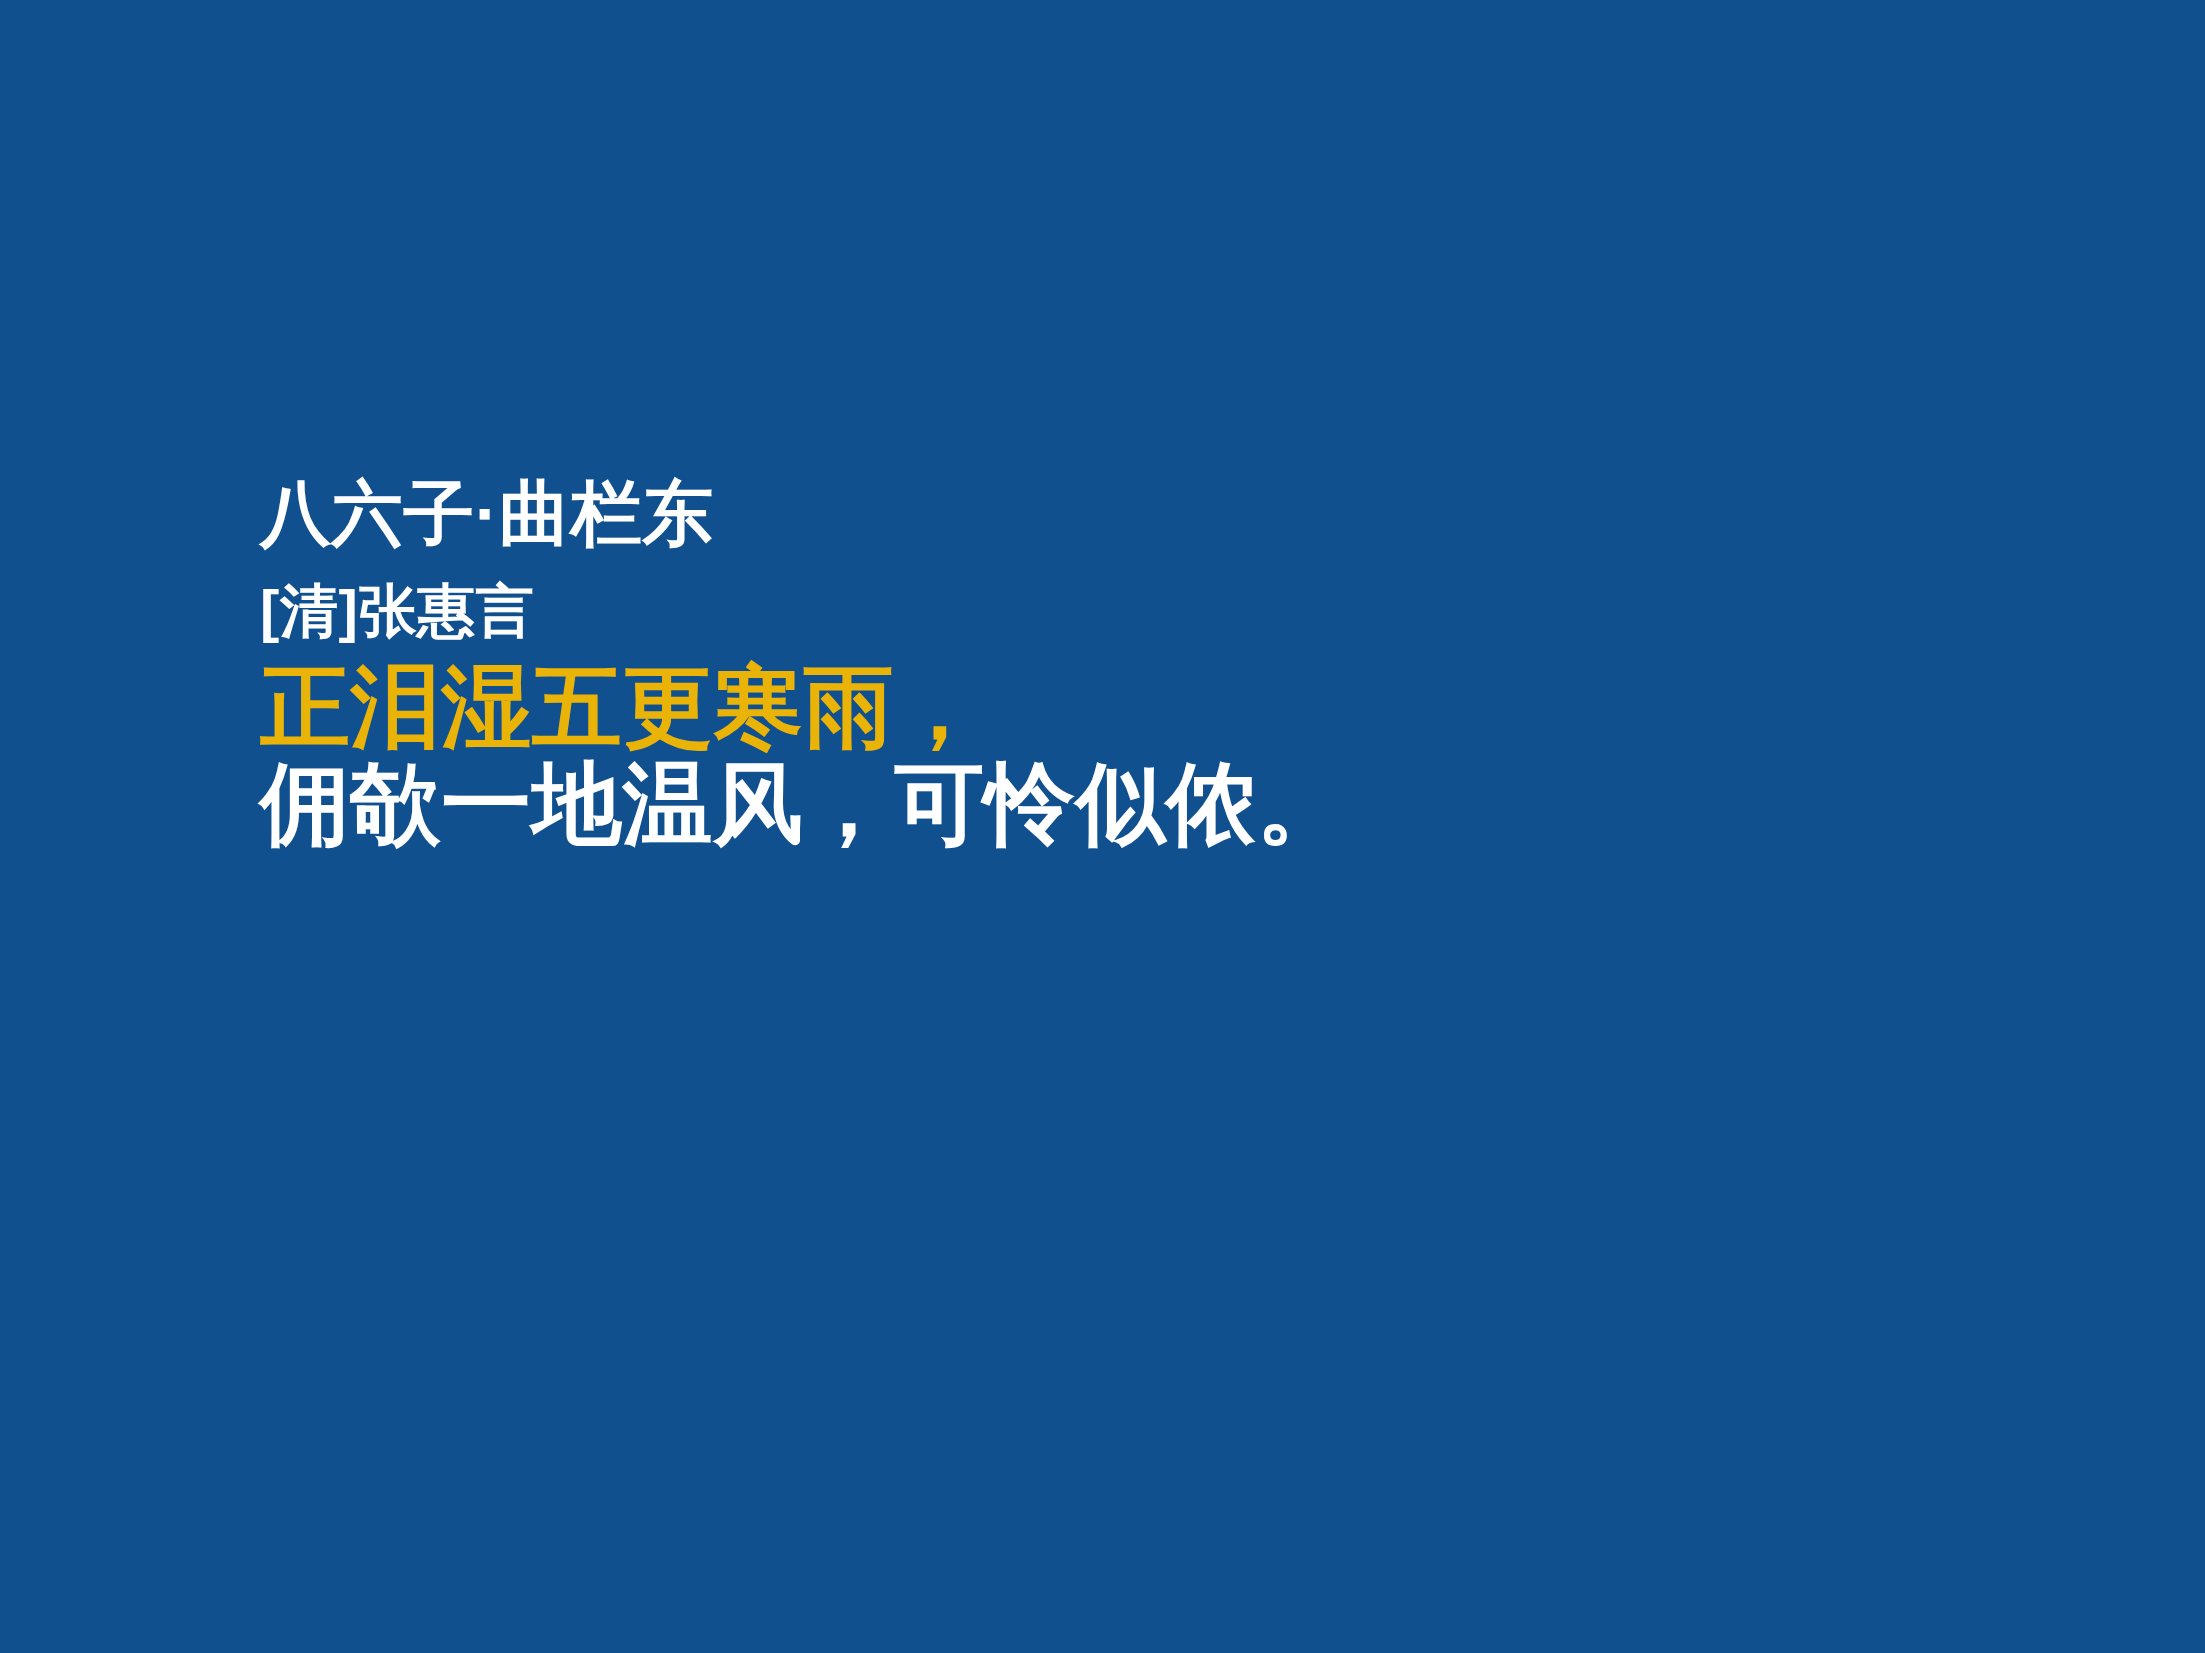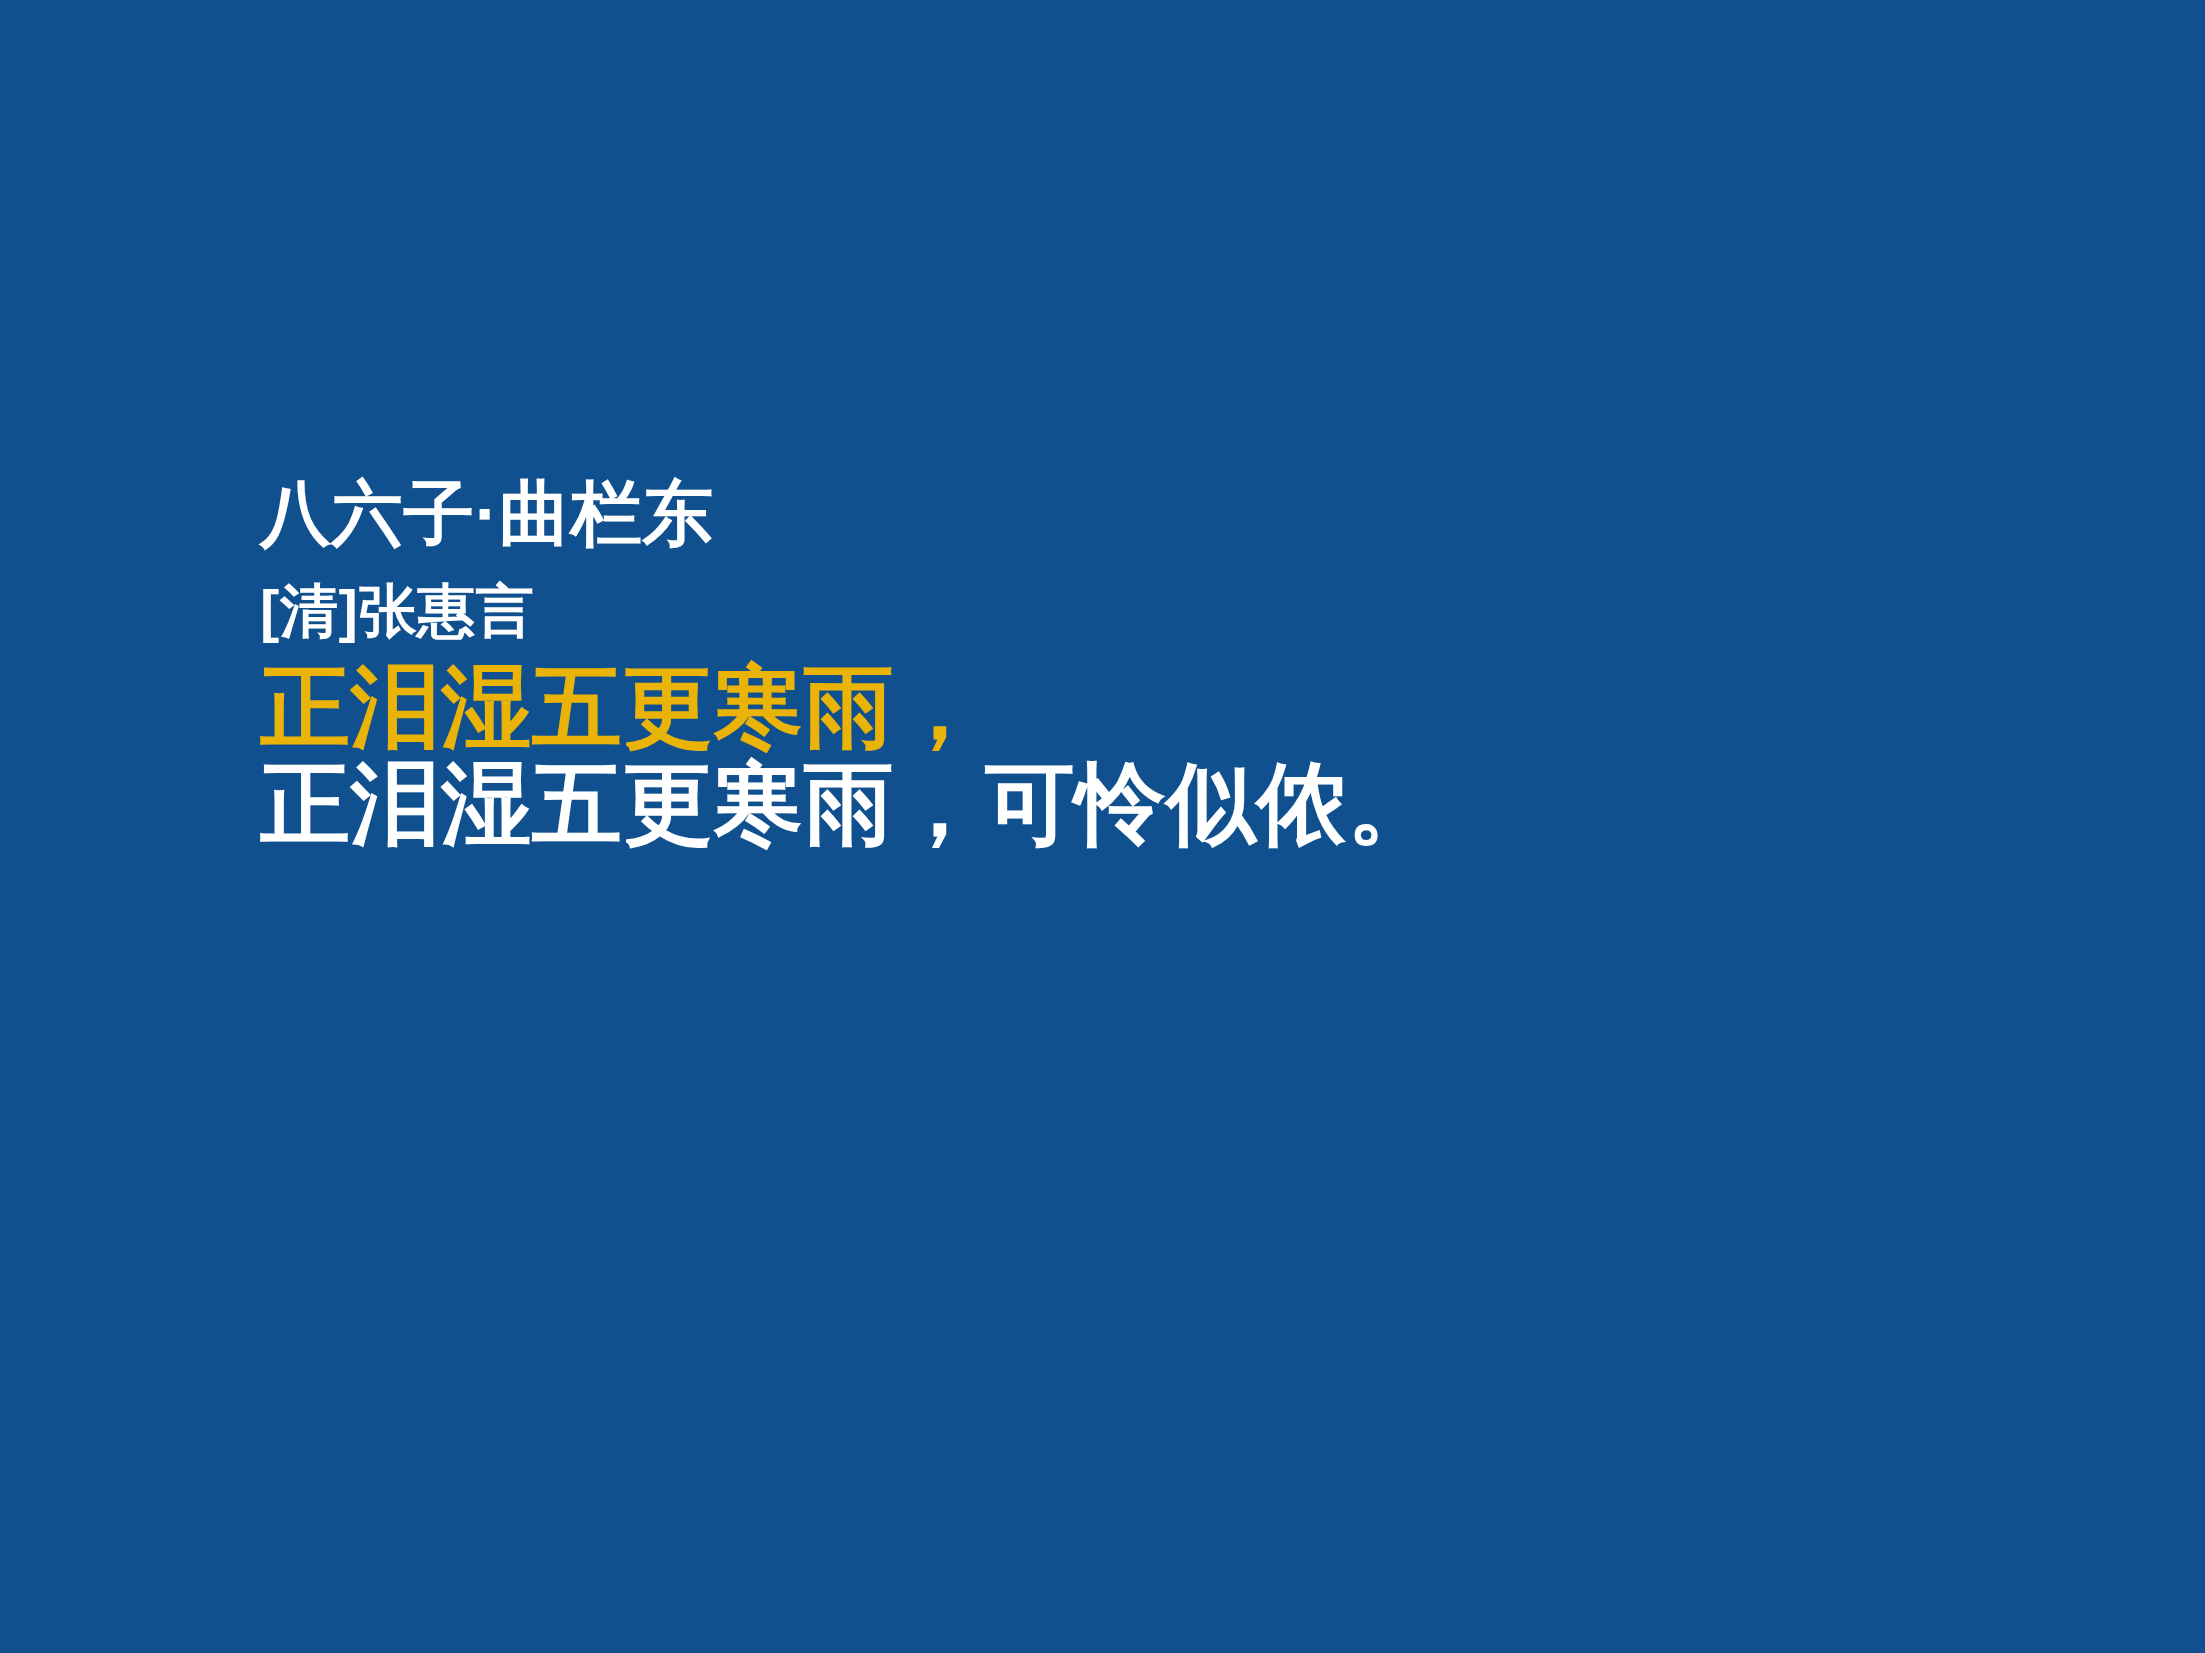--- a/index.html
+++ b/index.html
@@ -52,16 +52,16 @@
   }
 </style>
 </head>
 <body style="background: rgb(16, 80, 143);">
 
 <div id="poem-card" style="background: rgb(16, 80, 143);">
   <div id="poem-block">
     <div class="line title" style="color: rgb(255, 255, 255);">八六子·曲栏东</div>
     <div class="line author" style="color: rgb(255, 255, 255);">[清]张惠言</div>
     <div class="line verse" style="color: #eab308;">正泪湿五更寒雨，</div>
-    <div class="line verse" style="color: rgb(255, 255, 255);">正泪湿五更寒雨，可怜似侬。</div>
+    <div class="line verse" style="color: rgb(255, 255, 255);">佣欹一地温风，可怜似侬。</div>
   </div>
 </div>
 
 
 </body></html>

